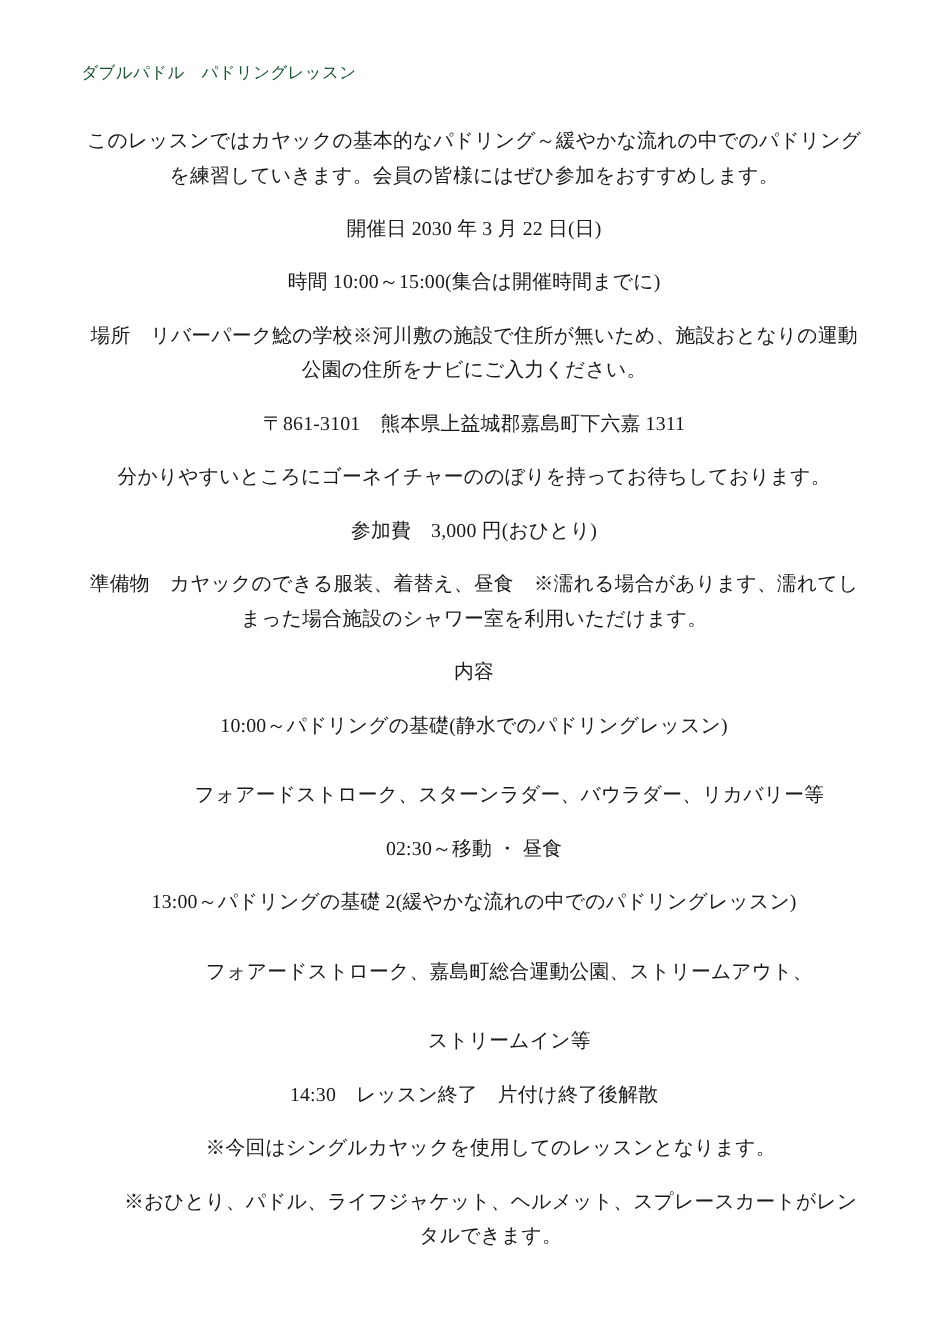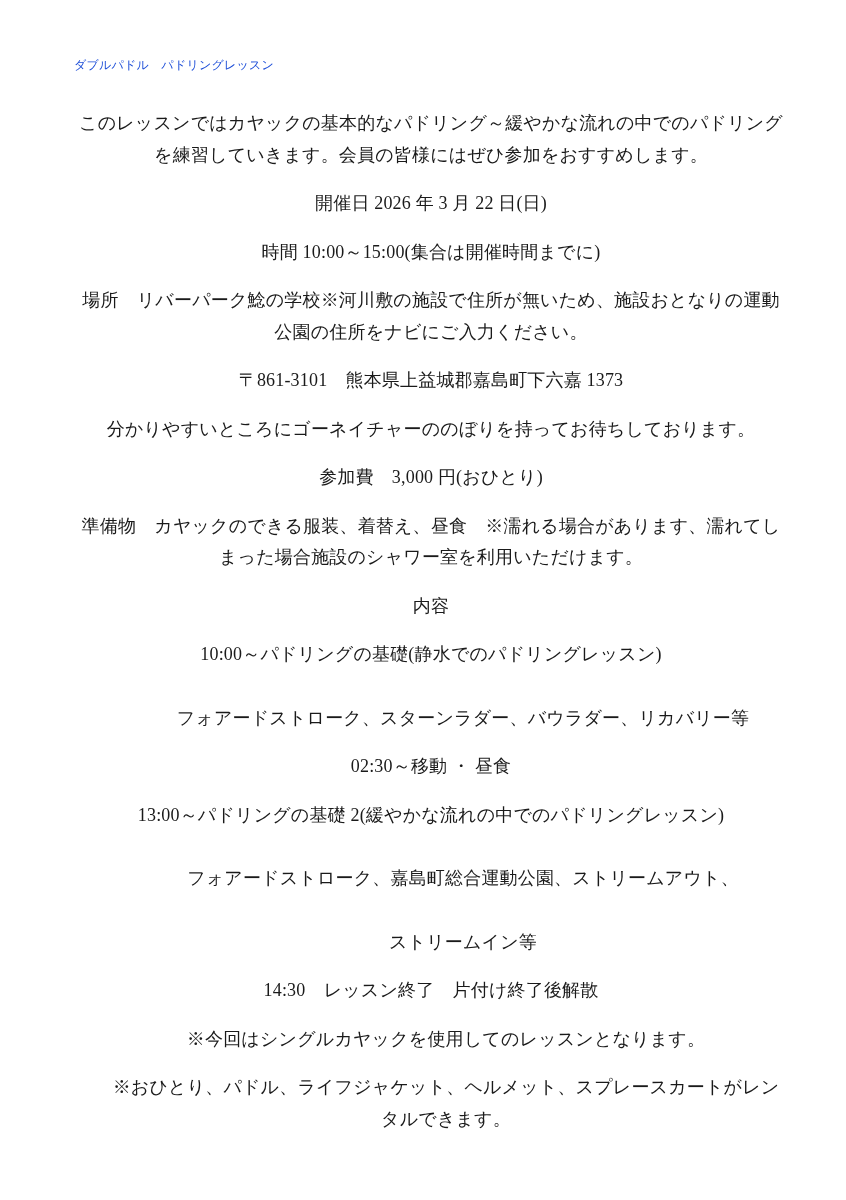--- a/index.html
+++ b/index.html
@@ -15,25 +15,25 @@
   }
   .page {
     width: 846px;
     min-height: 1200px;
     background: #ffffff;
     box-sizing: border-box;
     padding: 44px 58px 30px 74px;
     position: relative;
   }
   .doc-title {
-    font-size: 12px;
+    font-size: 15px;
     line-height: 1.5;
     letter-spacing: 0.02em;
     margin: 12px 0 0 0;
-    color: #1d4ed8;
+    color: #14532d;
     font-weight: normal;
   }
   .body-block {
     margin-top: 34px;
   }
   p.para {
     font-size: 18px;
     line-height: 1.75;
     letter-spacing: 0.01em;
     margin: 0 0 17px 0;
@@ -54,24 +54,24 @@
 </style>
 </head>
 <body>
 
 <div class="page">
 
   <h1 class="doc-title">ダブルパドル　パドリングレッスン</h1>
 
   <div class="body-block">
     <p class="para">このレッスンではカヤックの基本的なパドリング～緩やかな流れの中でのパドリングを練習していきます。会員の皆様にはぜひ参加をおすすめします。</p>
-    <p class="para">開催日 2026 年 3 月 22 日(日)</p>
+    <p class="para">開催日 2030 年 3 月 22 日(日)</p>
     <p class="para">時間 10:00～15:00(集合は開催時間までに)</p>
     <p class="para">場所　リバーパーク鯰の学校※河川敷の施設で住所が無いため、施設おとなりの運動公園の住所をナビにご入力ください。</p>
-    <p class="para">〒861-3101　熊本県上益城郡嘉島町下六嘉 1373</p>
+    <p class="para">〒861-3101　熊本県上益城郡嘉島町下六嘉 1311</p>
     <p class="para">分かりやすいところにゴーネイチャーののぼりを持ってお待ちしております。</p>
     <p class="para">参加費　3,000 円(おひとり)</p>
     <p class="para">準備物　カヤックのできる服装、着替え、昼食　※濡れる場合があります、濡れてしまった場合施設のシャワー室を利用いただけます。</p>
     <p class="para">内容</p>
     <p class="para">10:00～パドリングの基礎(静水でのパドリングレッスン)</p>
     <p class="para indent1">フォアードストローク、スターンラダー、バウラダー、リカバリー等</p>
     <p class="para">02:30～移動 ・ 昼食</p>
     <p class="para">13:00～パドリングの基礎 2(緩やかな流れの中でのパドリングレッスン)</p>
     <p class="para indent1 tight">フォアードストローク、嘉島町総合運動公園、ストリームアウト、</p>
     <p class="para indent1">ストリームイン等</p>

